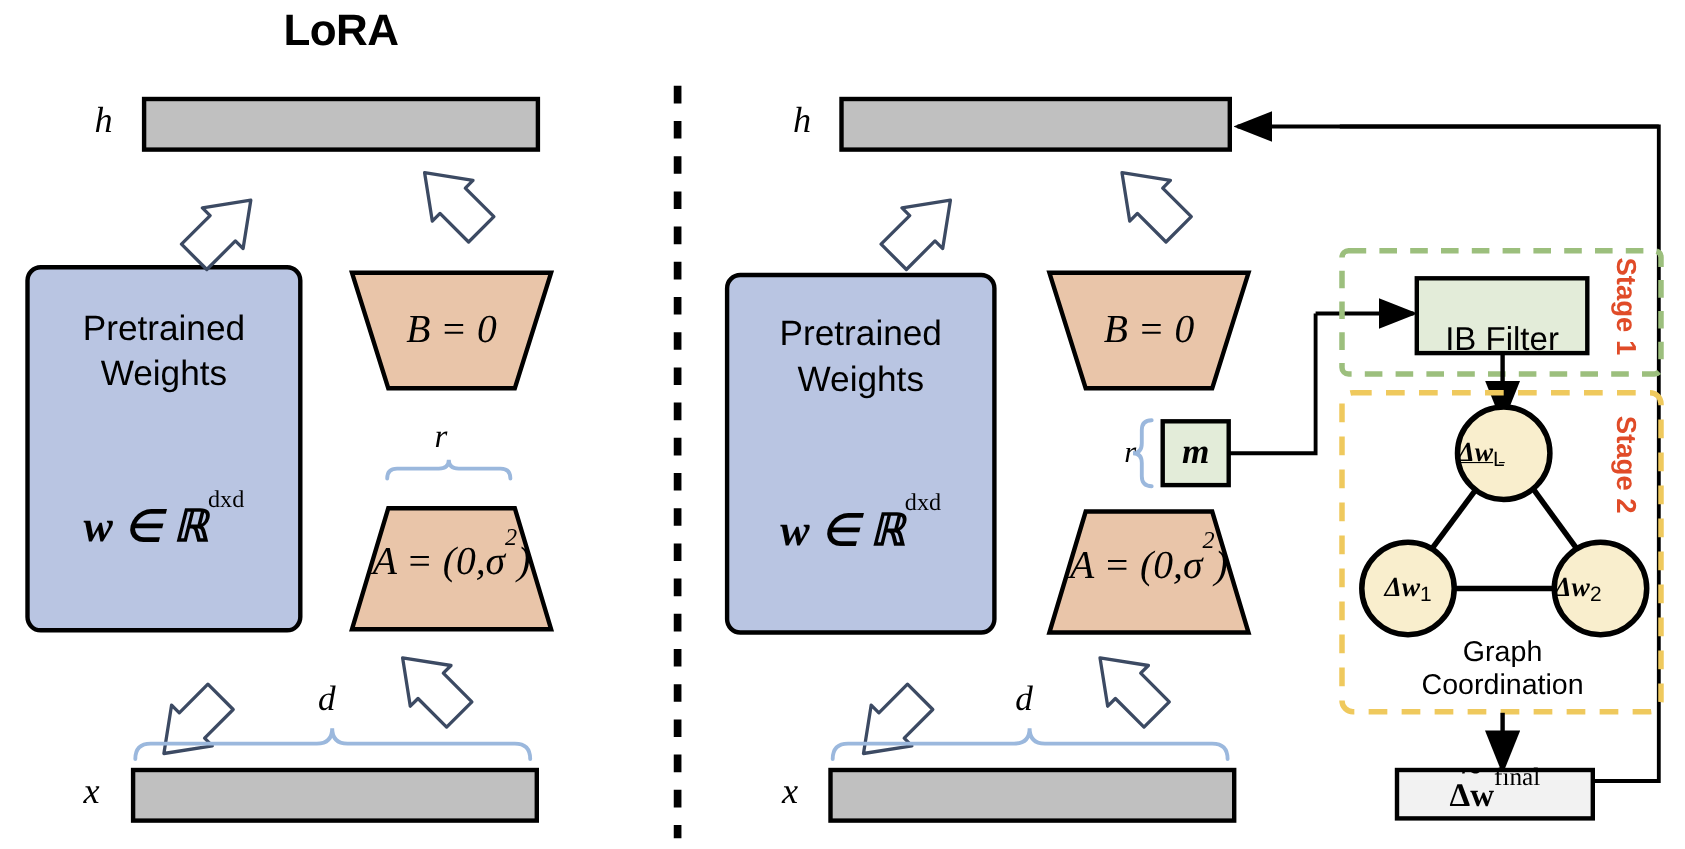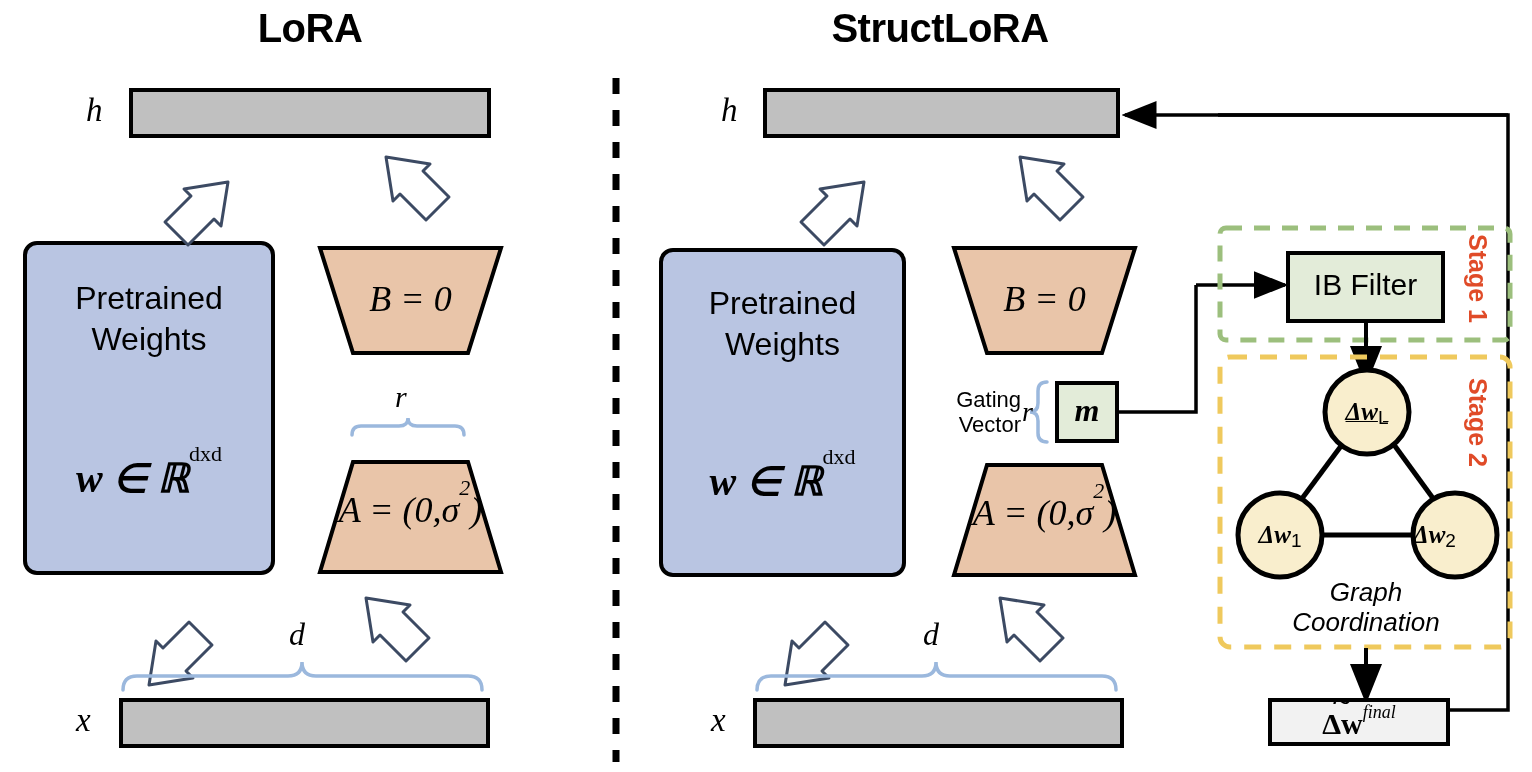--- a/index.html
+++ b/index.html
@@ -11,27 +11,27 @@
 
   .title{font-weight:bold;font-size:40px;letter-spacing:-0.5px;text-align:center;}
 
   .mathit{font-family:"Liberation Serif",serif;font-style:italic;}
   .mathbold{font-family:"Liberation Serif",serif;font-style:italic;font-weight:bold;}
 
   .boxlabel{font-size:32px;text-align:center;line-height:1.28;}
   .smalltxt{font-size:22px;line-height:1.12;text-align:center;}
   .mergedtxt{font-size:26px;line-height:1.18;text-align:center;}
   .graphtxt{font-size:26px;line-height:1.15;text-align:center;}
-  .ibtxt{font-size:30px;text-align:center;}
+  .ibtxt{font-size:30px;text-align:center;margin-top:24px;}
   .stagetxt{font-size:25px;font-weight:bold;color:#e04b28;
             writing-mode:vertical-rl;text-orientation:mixed;letter-spacing:0px;}
   .nodetxt{font-family:"Liberation Serif",serif;font-style:italic;font-weight:bold;font-size:25px;}
   .sub{font-style:normal;font-weight:normal;font-size:19px;}
   .finaltxt{font-family:"Liberation Serif",serif;font-weight:bold;font-size:30px;}
-  .finalsup{font-style:italic;font-weight:normal;font-size:18px;}
+  .finalsup{font-weight:normal;font-size:23px;}
   .tilde{position:relative;display:inline-block;}
   .tilde::after{content:"~";position:absolute;left:50%;transform:translateX(-52%) scaleX(1.35);
                 top:-19px;font-style:normal;font-weight:bold;font-size:25px;}
 </style>
 </head>
 <body>
 
 <div class="stage">
 
   <svg class="layer" viewBox="0 0 1532 772">
@@ -136,70 +136,65 @@
   <div class="lbl mathit" style="left:320px;top:278px;width:181px;text-align:center;font-size:36px;">B = 0</div>
 
   <div class="lbl" style="left:320px;top:489px;width:181px;text-align:center;font-size:36px;">
     <span class="mathit">A = (0,σ</span><sup style="font-size:22px;font-family:'Liberation Serif',serif;font-style:italic;top:-0.65em;position:relative;">2</sup><span class="mathit">)</span>
   </div>
 
   <div class="lbl mathit" style="left:395px;top:380px;font-size:30px;">r</div>
 
   <div class="lbl mathit" style="left:289px;top:616px;font-size:32px;">d</div>
 
-  <div class="lbl title" style="left:740px;top:6px;width:400px;">StructLoRA</div>
 
   <div class="lbl mathit" style="left:721px;top:92px;font-size:33px;">h</div>
 
   <div class="lbl mathit" style="left:711px;top:702px;font-size:33px;">x</div>
 
   <div class="lbl boxlabel" style="left:661px;top:283px;width:243px;">
     <span>Pretrained</span><br>
     <span>Weights</span>
   </div>
 
   <div class="lbl" style="left:661px;top:458px;width:243px;text-align:center;font-size:40px;">
     <span class="mathit" style="font-weight:bold;">w ∈ ℝ</span><sup style="font-size:22px;font-family:'Liberation Serif',serif;font-style:normal;top:-0.75em;position:relative;">dxd</sup>
   </div>
 
   <div class="lbl mathit" style="left:954px;top:278px;width:181px;text-align:center;font-size:36px;">B = 0</div>
 
   <div class="lbl" style="left:954px;top:492px;width:181px;text-align:center;font-size:36px;">
     <span class="mathit">A = (0,σ</span><sup style="font-size:22px;font-family:'Liberation Serif',serif;font-style:italic;top:-0.65em;position:relative;">2</sup><span class="mathit">)</span>
   </div>
 
-  <div class="lbl smalltxt" style="left:925px;top:388px;width:96px;text-align:right;">
-    <span>Gating</span><br>
-    <span>Vector</span>
-  </div>
 
   <div class="lbl mathit" style="left:1022px;top:396px;font-size:28px;">r</div>
 
   <div class="lbl mathbold" style="left:1057px;top:392px;width:60px;text-align:center;font-size:32px;">m</div>
 
   <div class="lbl mathit" style="left:923px;top:616px;font-size:32px;">d</div>
 
 
   <div class="lbl ibtxt" style="left:1288px;top:268px;width:155px;">IB Filter</div>
 
   <div class="lbl stagetxt" style="left:1463px;top:234px;">Stage 1</div>
 
   <div class="lbl stagetxt" style="left:1463px;top:378px;">Stage 2</div>
 
-  <div class="lbl" style="left:1325px;top:398px;width:84px;text-align:center;text-decoration:underline;">
+  <div class="lbl" style="left:1325px;top:398px;width:84px;text-align:left;text-decoration:underline;">
     <span class="nodetxt">Δw</span><sub class="sub">L</sub>
   </div>
   <div class="lbl" style="left:1238px;top:521px;width:84px;text-align:center;">
     <span class="nodetxt">Δw</span><sub class="sub">1</sub>
   </div>
   <div class="lbl" style="left:1413px;top:521px;width:84px;">
     <span class="nodetxt">Δw</span><sub class="sub">2</sub>
   </div>
 
-  <div class="lbl graphtxt" style="left:1248px;top:578px;width:236px;font-style:italic;">
+  <div class="lbl graphtxt" style="left:1248px;top:578px;width:236px;">
     <span>Graph</span><br>
     <span>Coordination</span>
   </div>
 
   <div class="lbl" style="left:1270px;top:707px;width:178px;text-align:center;">
     <span class="finaltxt tilde">Δw</span><sup class="finalsup" style="font-family:'Liberation Serif',serif;top:-0.55em;position:relative;">final</sup>
   </div>
 
 </div>
 

